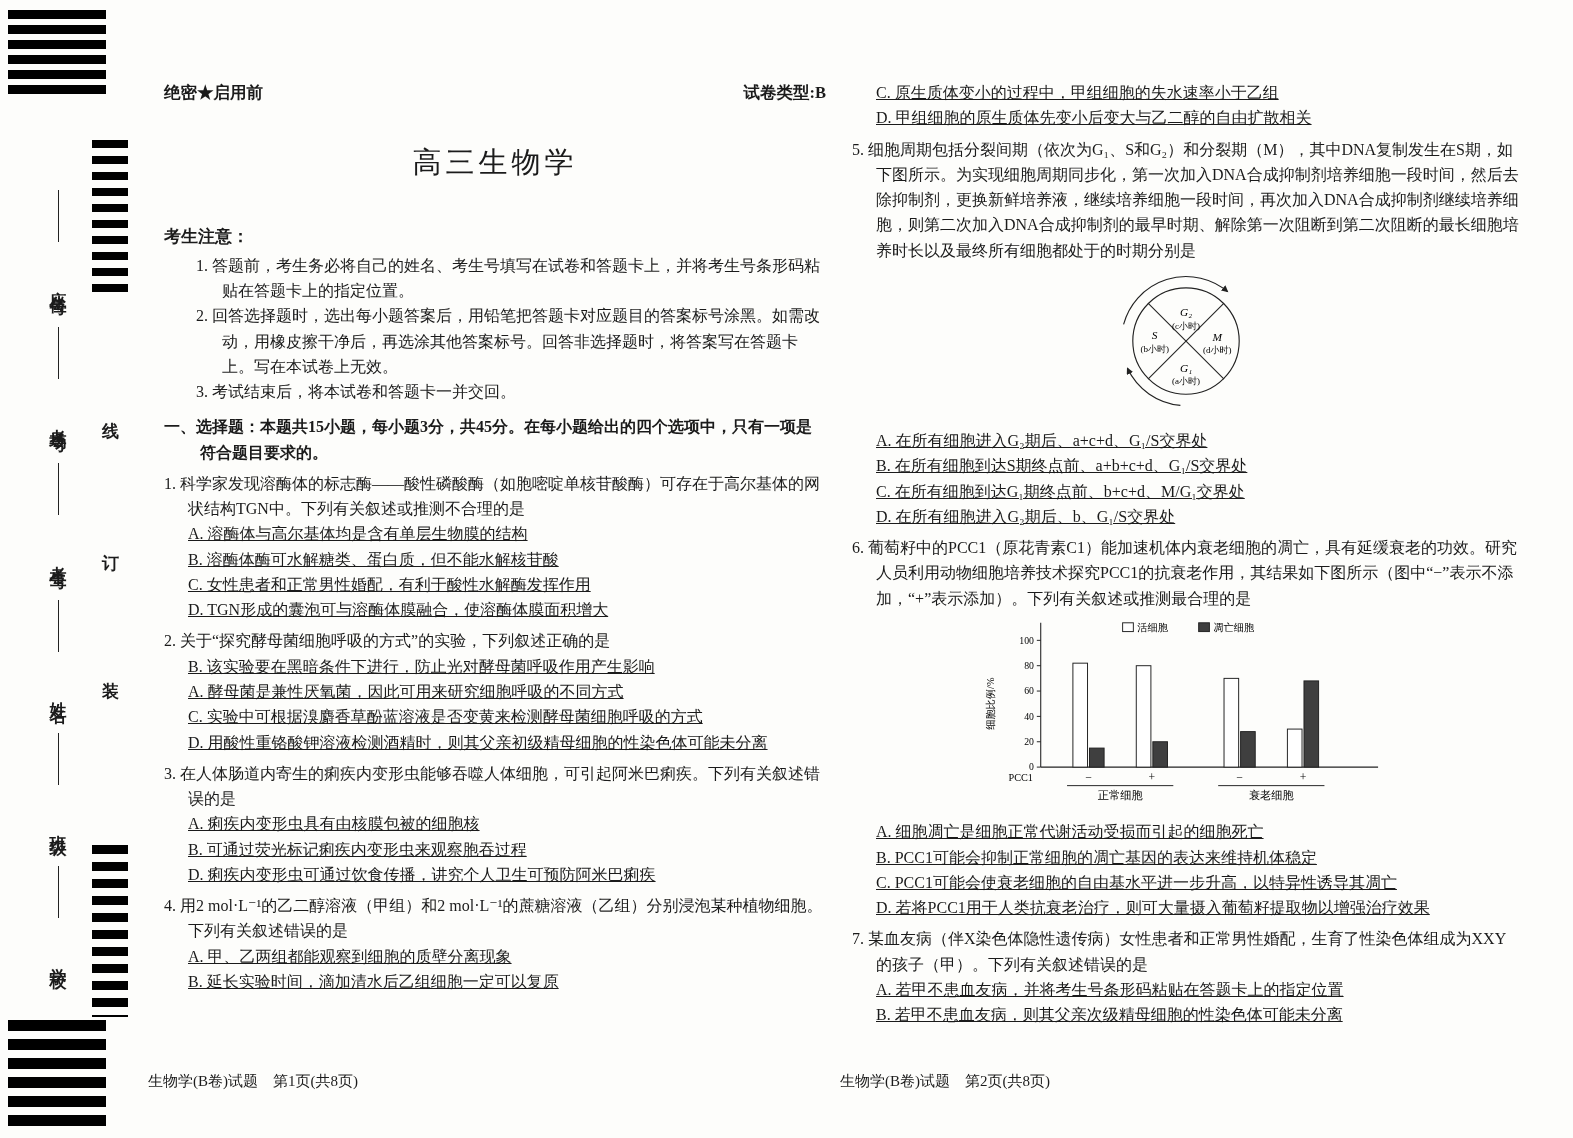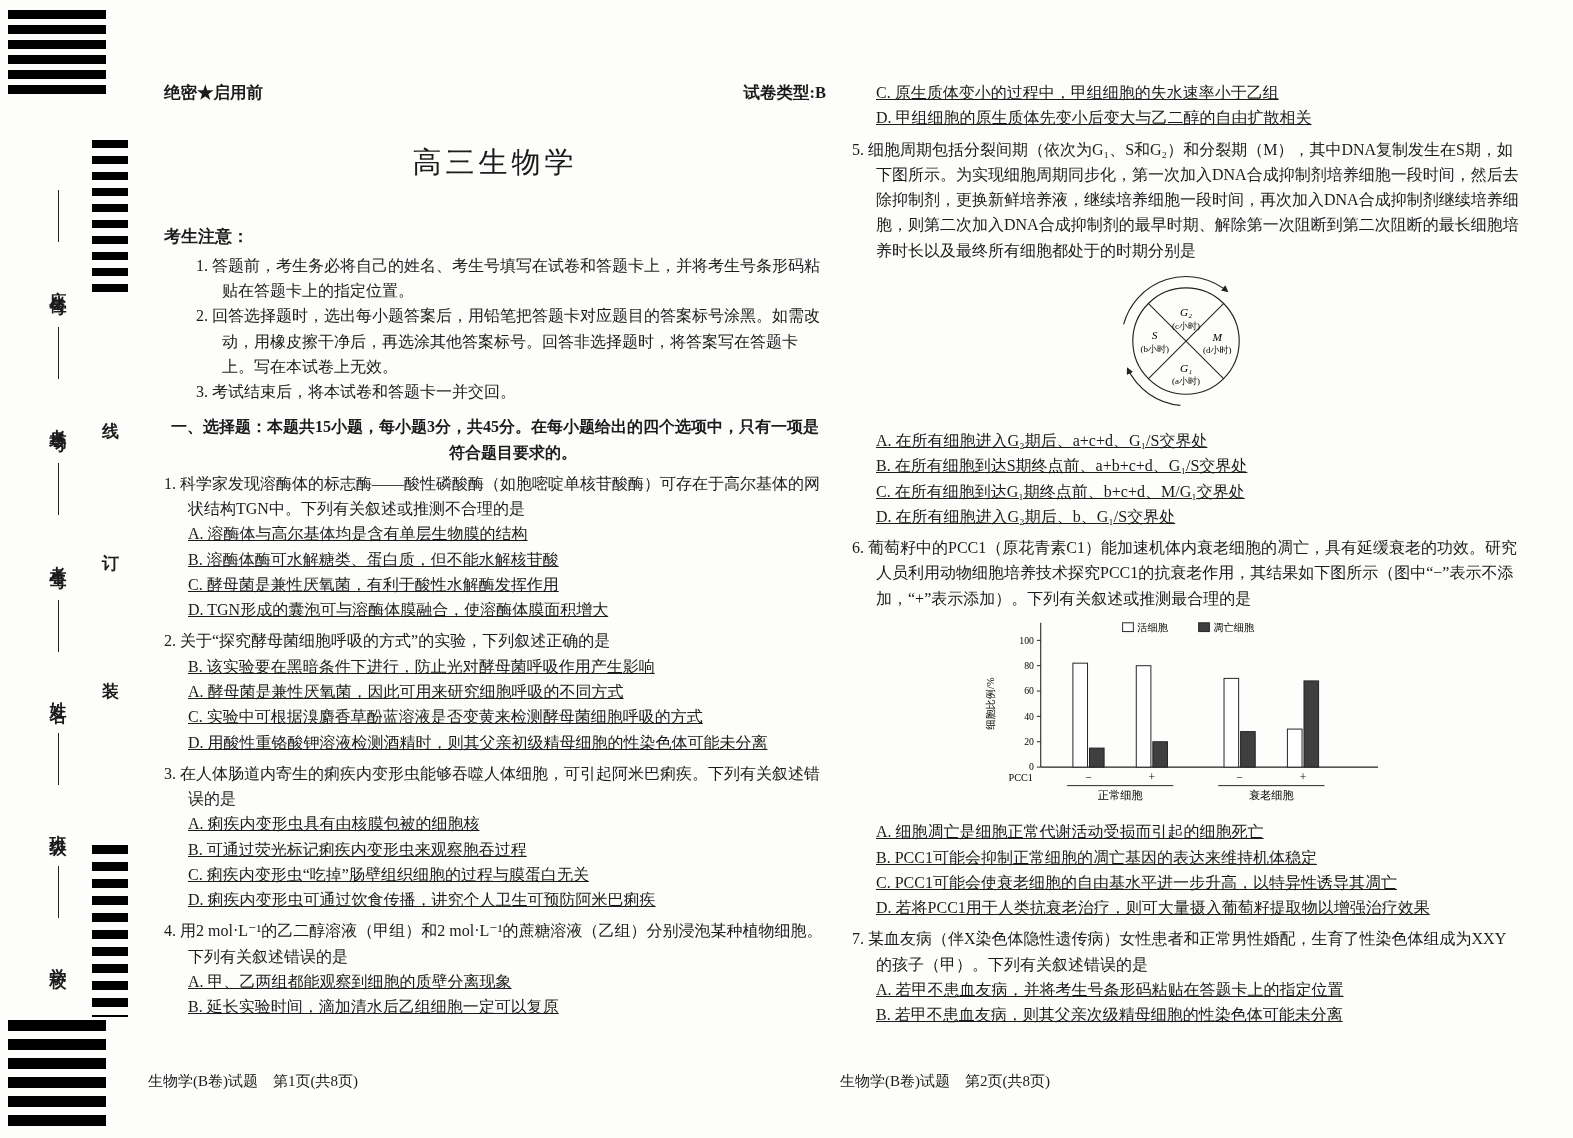--- a/index.html
+++ b/index.html
@@ -33,21 +33,21 @@
   .bindchar { position:absolute; left:102px; font-size:17px; font-weight:bold; }
 
   
   .col { position:absolute; top:80px; font-size:16px; line-height:1.58; }
   .col1 { left:164px; width:662px; }
   .col2 { left:852px; width:668px; }
   .hdr { display:flex; justify-content:space-between; font-weight:bold; font-size:16.5px; }
   .title { text-align:center; font-size:29px; font-weight:normal; letter-spacing:4px; margin:34px 0 38px; }
   .notice-title { font-weight:bold; font-size:17px; margin-bottom:2px; }
   .notice { margin-left:32px; padding-left:26px; text-indent:-26px; }
-  .section { font-weight:bold; margin-top:10px; padding-left:36px; text-indent:-36px;text-align:center; }
+  .section { font-weight:bold; margin-top:10px; padding-left:36px; text-indent:-36px; }
   .q { margin-top:6px; }
   .stem { padding-left:24px; text-indent:-24px; }
   .opt  { margin-left:24px; padding-left:26px; text-indent:-26px;text-decoration:underline; }
   .figure { text-align:center; margin:4px 0 2px; }
   .footer { position:absolute; top:1072px; font-size:15px; text-align:left; }
   .footer.f1 { left:148px; width:662px; }
   .footer.f2 { left:840px; width:668px; }
 
   
   .pie-fig svg { overflow:visible; }
@@ -97,37 +97,36 @@
     <div class="notice">1. 答题前，考生务必将自己的姓名、考生号填写在试卷和答题卡上，并将考生号条形码粘贴在答题卡上的指定位置。</div>
     <div class="notice">2. 回答选择题时，选出每小题答案后，用铅笔把答题卡对应题目的答案标号涂黑。如需改动，用橡皮擦干净后，再选涂其他答案标号。回答非选择题时，将答案写在答题卡上。写在本试卷上无效。</div>
     <div class="notice">3. 考试结束后，将本试卷和答题卡一并交回。</div>
 
     <div class="section">一、选择题：本题共15小题，每小题3分，共45分。在每小题给出的四个选项中，只有一项是符合题目要求的。</div>
 
     <div class="q">
       <div class="stem">1. 科学家发现溶酶体的标志酶——酸性磷酸酶（如胞嘧啶单核苷酸酶）可存在于高尔基体的网状结构TGN中。下列有关叙述或推测不合理的是</div>
       <div class="opt">A. 溶酶体与高尔基体均是含有单层生物膜的结构</div>
       <div class="opt">B. 溶酶体酶可水解糖类、蛋白质，但不能水解核苷酸</div>
-      <div class="opt">C. 酵母菌是兼性厌氧菌，有利于酸性水解酶发挥作用</div>
+      <div class="opt">C. 女性患者和正常男性婚配，有利于酸性水解酶发挥作用</div>
       <div class="opt">D. TGN形成的囊泡可与溶酶体膜融合，使溶酶体膜面积增大</div>
     </div>
 
     <div class="q">
       <div class="stem">2. 关于“探究酵母菌细胞呼吸的方式”的实验，下列叙述正确的是</div>
       <div class="opt">B. 该实验要在黑暗条件下进行，防止光对酵母菌呼吸作用产生影响</div>
       <div class="opt">A. 酵母菌是兼性厌氧菌，因此可用来研究细胞呼吸的不同方式</div>
       <div class="opt">C. 实验中可根据溴麝香草酚蓝溶液是否变黄来检测酵母菌细胞呼吸的方式</div>
       <div class="opt">D. 用酸性重铬酸钾溶液检测酒精时，则其父亲初级精母细胞的性染色体可能未分离</div>
     </div>
 
     <div class="q">
       <div class="stem">3. 在人体肠道内寄生的痢疾内变形虫能够吞噬人体细胞，可引起阿米巴痢疾。下列有关叙述错误的是</div>
       <div class="opt">A. 痢疾内变形虫具有由核膜包被的细胞核</div>
       <div class="opt">B. 可通过荧光标记痢疾内变形虫来观察胞吞过程</div>
-      <div class="opt">C. 痢疾内变形虫“吃掉”肠壁组织细胞的过程与膜蛋白无关</div>
       <div class="opt">D. 痢疾内变形虫可通过饮食传播，讲究个人卫生可预防阿米巴痢疾</div>
     </div>
 
     <div class="q">
       <div class="stem">4. 用2 mol·L⁻¹的乙二醇溶液（甲组）和2 mol·L⁻¹的蔗糖溶液（乙组）分别浸泡某种植物细胞。下列有关叙述错误的是</div>
       <div class="opt">A. 甲、乙两组都能观察到细胞的质壁分离现象</div>
       <div class="opt">B. 延长实验时间，滴加清水后乙组细胞一定可以复原</div>
     </div>
   </div>
 

